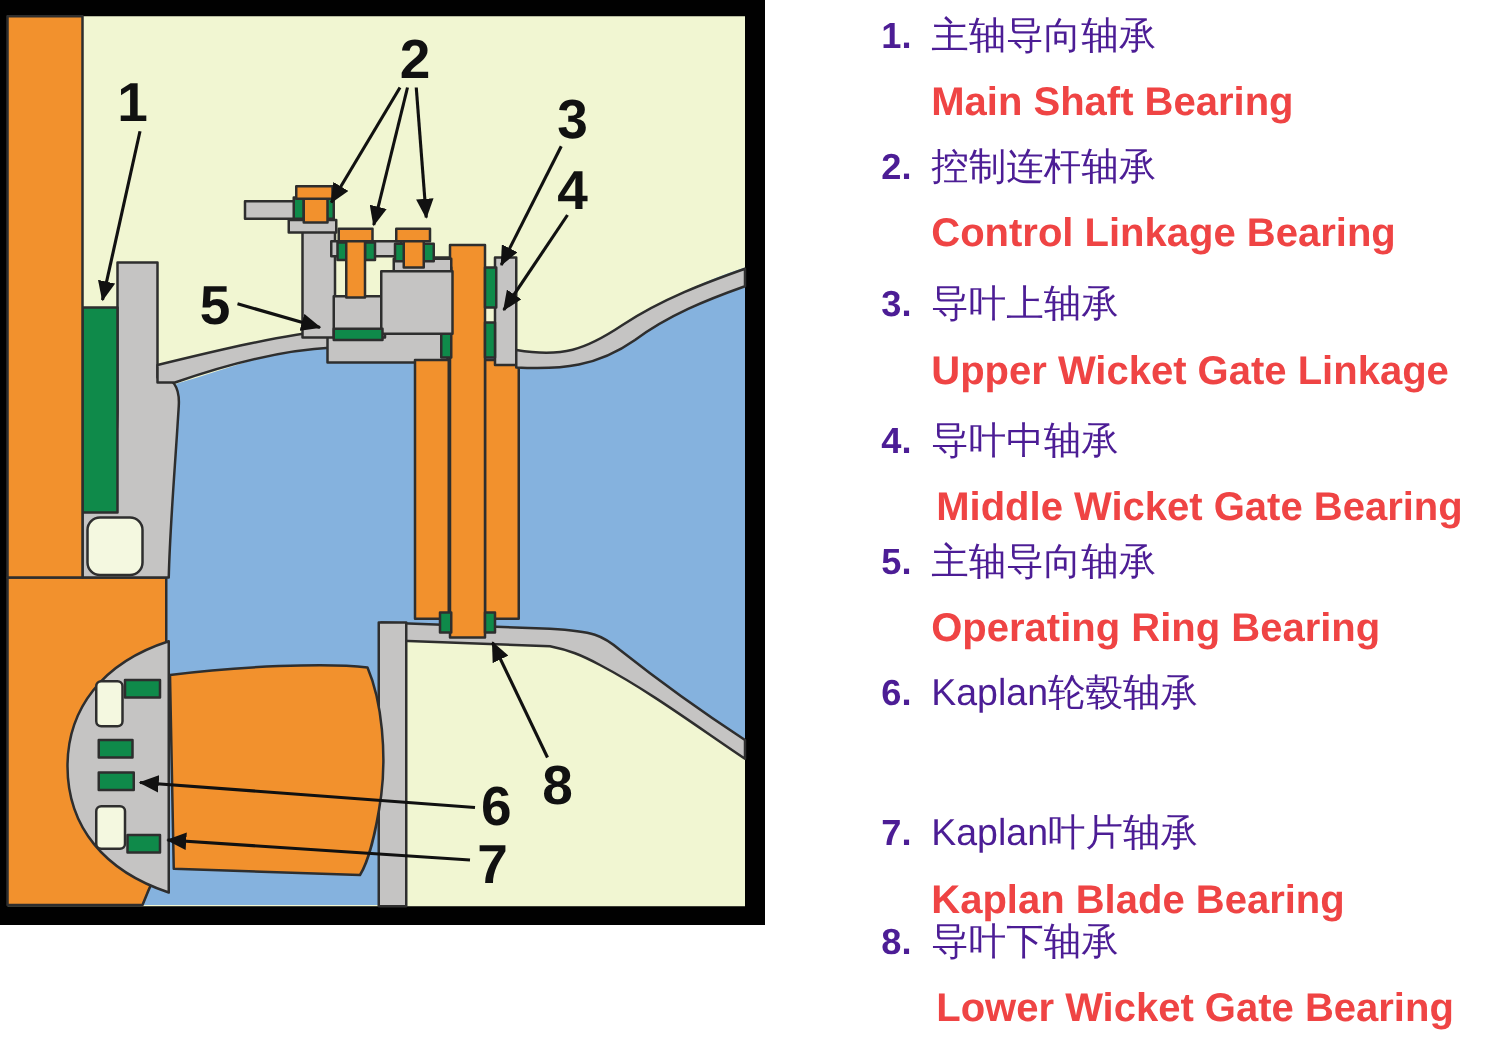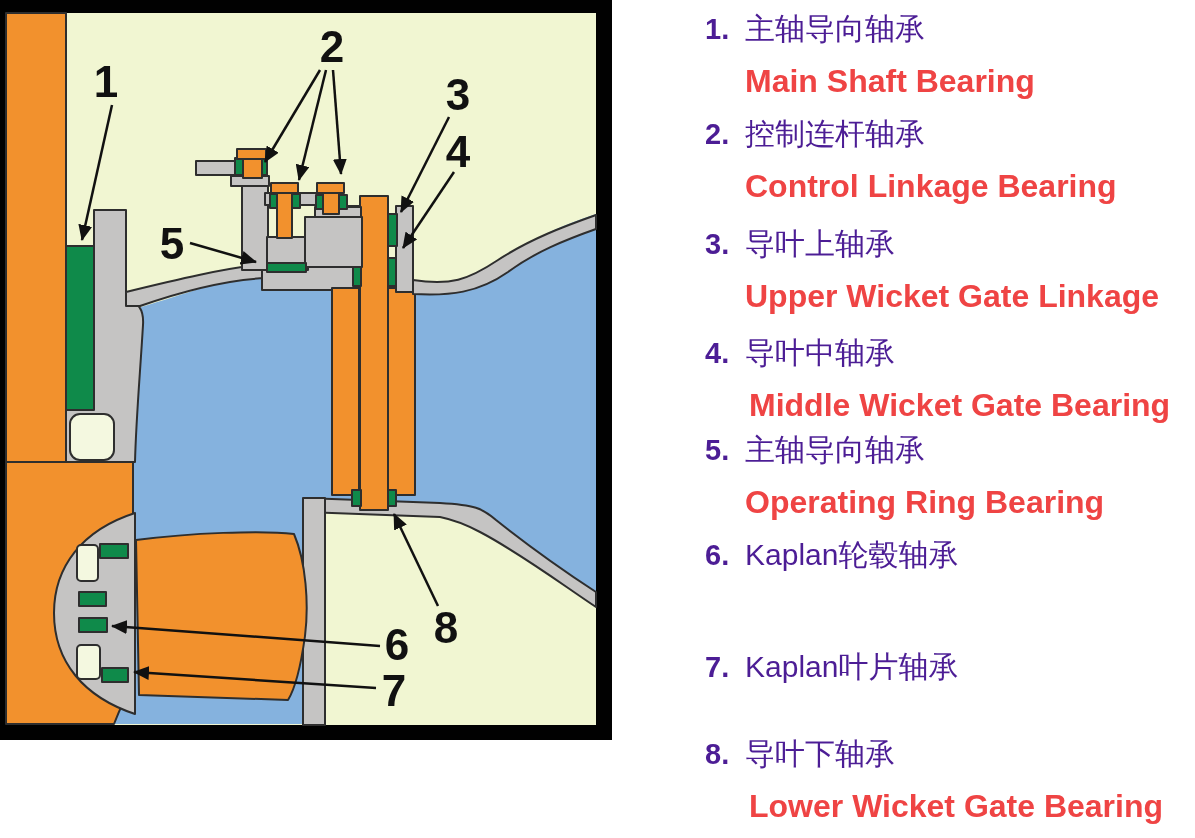--- a/index.html
+++ b/index.html
@@ -189,20 +189,21 @@
       <div class="zh-line"><span class="num">5.</span><span class="zh">主轴导向轴承</span></div>
       <div class="en">Operating Ring Bearing</div>
     </div>
 
     <div class="legend-entry" style="top:538px">
       <div class="zh-line"><span class="num">6.</span><span class="zh">Kaplan轮毂轴承</span></div>
     </div>
 
     <div class="legend-entry" style="top:650px">
       <div class="zh-line"><span class="num">7.</span><span class="zh">Kaplan叶片轴承</span></div>
+      <div class="en">Kaplan Blade Bearing</div>
     </div>
 
     <div class="legend-entry" style="top:737px">
       <div class="zh-line"><span class="num">8.</span><span class="zh">导叶下轴承</span></div>
       <div class="en en-indent">Lower Wicket Gate Bearing</div>
     </div>
 
   </div>
 </div>
 

